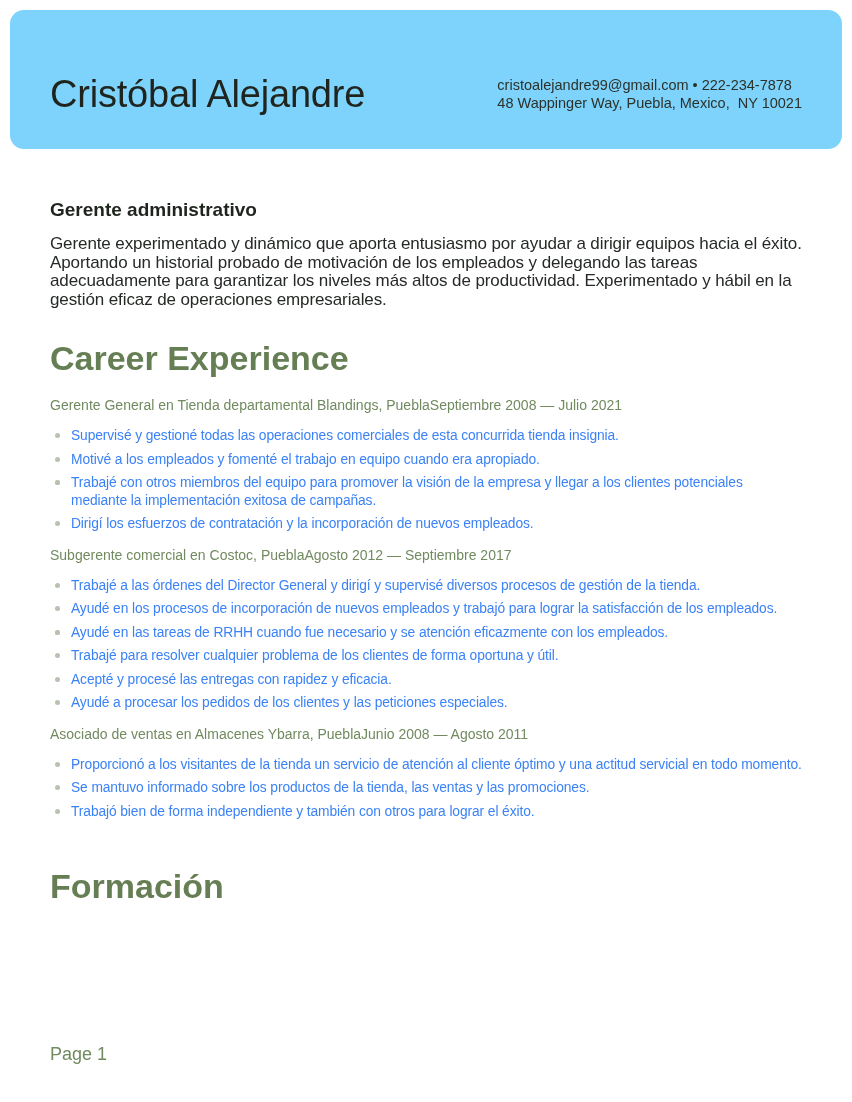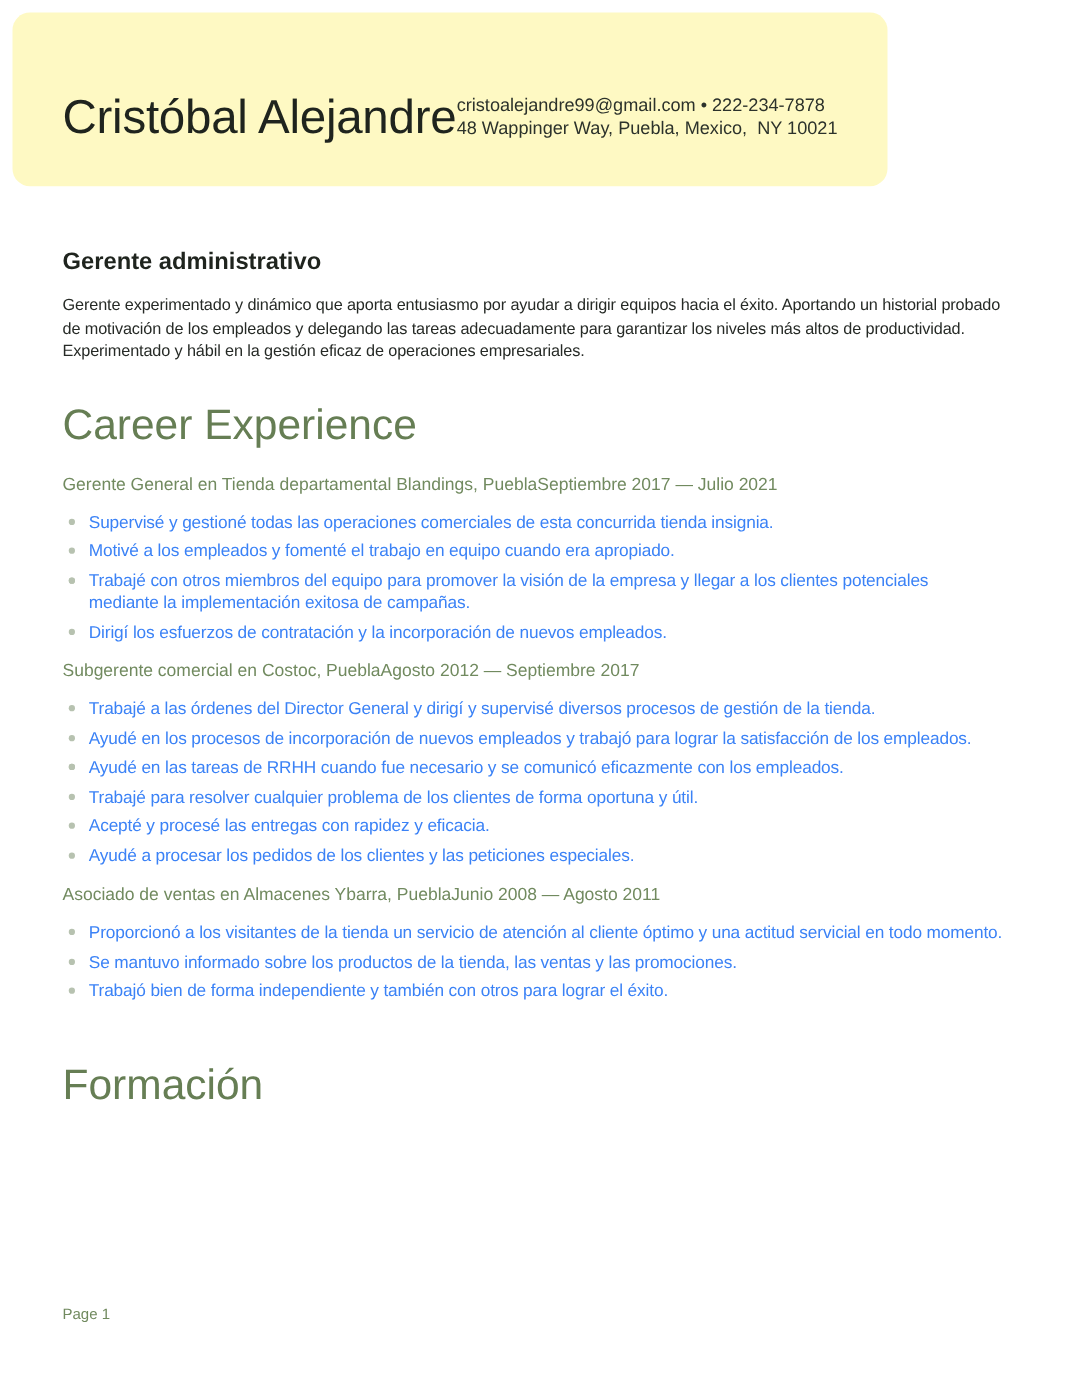--- a/index.html
+++ b/index.html
@@ -6,22 +6,22 @@
     html, body { width: 852px; height: 1102px; background: #ffffff; }
     body {
       font-family: "Liberation Sans", "DejaVu Sans", sans-serif;
       color: #262a26;
       position: relative;
       overflow: hidden;
     }
     .header {
       position: absolute;
       left: 10px; top: 10px;
-      width: 700px; height: 139px;
-      background: #fef9c3;
+      width: 832px; height: 139px;
+      background: #7dd3fc;
       border-radius: 14px;
     }
     .name {
       position: absolute;
       left: 40px; top: 62px;
       font-size: 38px;
       line-height: 44px;
       color: #1f241e;
       font-weight: normal;
       letter-spacing: -0.2px;
@@ -39,30 +39,30 @@
       left: 50px; top: 198px;
       width: 752px;
     }
     .job-title {
       font-size: 19px;
       line-height: 24px;
       color: #1f241e;
       margin-bottom: 13px;
     }
     .summary {
-      font-size: 13px;
+      font-size: 17px;
       line-height: 18.5px;
       color: #262a26;
       letter-spacing: -0.1px;
     }
     .section-title {
       font-size: 34px;
       line-height: 40px;
       color: #667e54;
-      font-weight: normal;
+      font-weight: bold;
     }
     .section-career { margin-top: 29px; margin-bottom: 18px; }
     .role-head {
       display: flex;
       justify-content: flex-start;
       font-size: 14px;
       line-height: 18px;
       color: #718a5f;
       margin-bottom: 13px;
     }
@@ -80,21 +80,21 @@
       position: absolute;
       left: 5px; top: 6px;
       width: 5px; height: 5px;
       border-radius: 50%;
       background: #b7c2b0;
     }
     .section-education { margin-top: 46px; }
     .footer {
       position: absolute;
       left: 50px; top: 1044px;
-      font-size: 12px;
+      font-size: 18px;
       color: #718a5f;
     }
   </style>
 </head>
 <body>
 
 <div class="header">
   <h1 class="name">Cristóbal Alejandre</h1>
   <div class="contact">
     <div>
@@ -106,41 +106,41 @@
 
 <div class="content">
   <h2 class="job-title">Gerente administrativo</h2>
   <p class="summary">Gerente experimentado y dinámico que aporta entusiasmo por ayudar a dirigir equipos hacia el éxito. Aportando un historial probado de motivación de los empleados y delegando las tareas adecuadamente para garantizar los niveles más altos de productividad. Experimentado y hábil en la gestión eficaz de operaciones empresariales.</p>
 
   <h2 class="section-title section-career">Career Experience</h2>
 
   <div>
     <div class="role-head">
       <span>Gerente General en Tienda departamental Blandings, Puebla</span>
-      <span>Septiembre 2017 — Julio 2021</span>
+      <span>Septiembre 2008 — Julio 2021</span>
     </div>
     <ul class="bullets">
       <li><span class="dot"></span><span>Supervisé y gestioné todas las operaciones comerciales de esta concurrida tienda insignia.</span></li>
       <li><span class="dot"></span><span>Motivé a los empleados y fomenté el trabajo en equipo cuando era apropiado.</span></li>
       <li><span class="dot"></span></li>
       <li><span class="dot"></span><span>Trabajé con otros miembros del equipo para promover la visión de la empresa y llegar a los clientes potenciales mediante la implementación exitosa de campañas.</span></li>
       <li><span class="dot"></span><span>Dirigí los esfuerzos de contratación y la incorporación de nuevos empleados.</span></li>
     </ul>
   </div>
 
   <div>
     <div class="role-head">
       <span>Subgerente comercial en Costoc, Puebla</span>
       <span>Agosto 2012 — Septiembre 2017</span>
     </div>
     <ul class="bullets">
       <li><span class="dot"></span><span>Trabajé a las órdenes del Director General y dirigí y supervisé diversos procesos de gestión de la tienda.</span></li>
       <li><span class="dot"></span><span>Ayudé en los procesos de incorporación de nuevos empleados y trabajó para lograr la satisfacción de los empleados.</span></li>
       <li><span class="dot"></span></li>
-      <li><span class="dot"></span><span>Ayudé en las tareas de RRHH cuando fue necesario y se comunicó eficazmente con los empleados.</span></li>
+      <li><span class="dot"></span><span>Ayudé en las tareas de RRHH cuando fue necesario y se atención eficazmente con los empleados.</span></li>
       <li><span class="dot"></span><span>Trabajé para resolver cualquier problema de los clientes de forma oportuna y útil.</span></li>
       <li><span class="dot"></span><span>Acepté y procesé las entregas con rapidez y eficacia.</span></li>
       <li><span class="dot"></span><span>Ayudé a procesar los pedidos de los clientes y las peticiones especiales.</span></li>
     </ul>
   </div>
 
   <div>
     <div class="role-head">
       <span>Asociado de ventas en Almacenes Ybarra, Puebla</span>
       <span>Junio 2008 — Agosto 2011</span>

